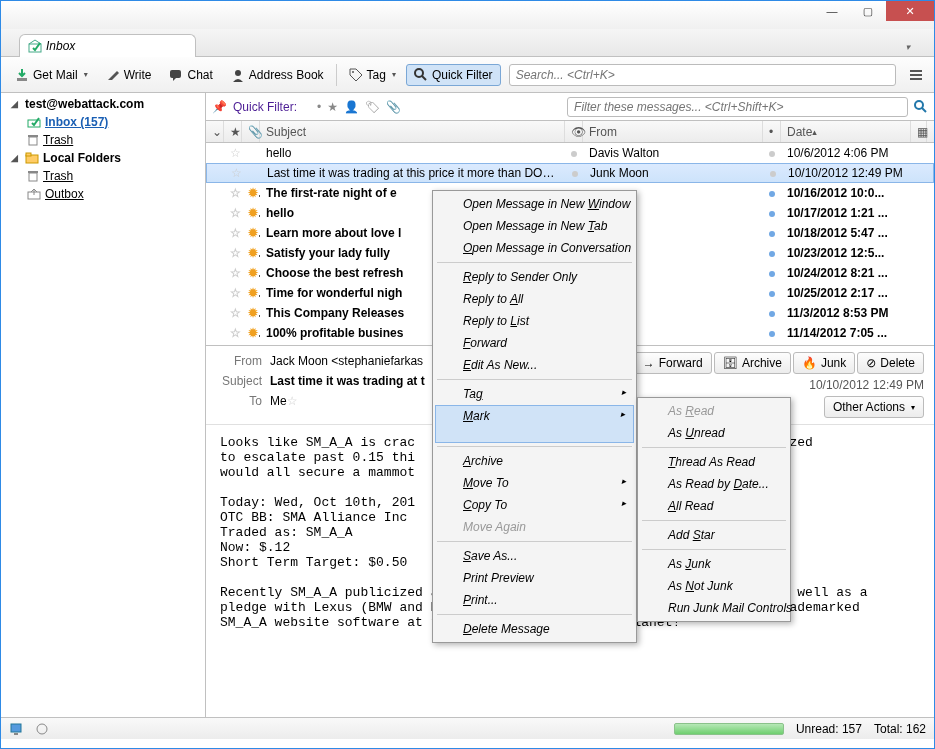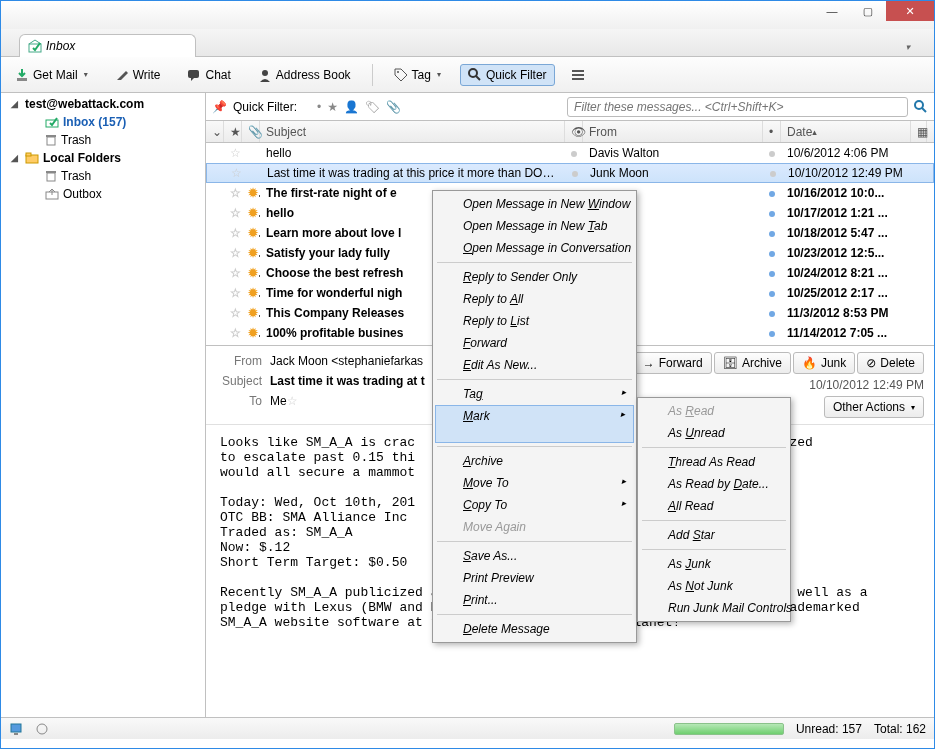--- a/index.html
+++ b/index.html
@@ -3,33 +3,33 @@
 <meta charset="utf-8">
 <style>
 * { margin: 0; padding: 0; box-sizing: border-box; font-family: "Segoe UI", Tahoma, sans-serif; font-size: 12px; }
 body { background: #fff; width: 935px; height: 749px; overflow: hidden; border: 1px solid #2e8ae6; }
 .titlebar { height: 28px; background: linear-gradient(#fff, #f0f0f0); display: flex; justify-content: flex-end; align-items: flex-start; }
 .titlebar .btn { width: 36px; height: 20px; display: flex; align-items: center; justify-content: center; font-size: 11px; color: #333; }
 .titlebar .btn.close { background: #c75050; color: #fff; width: 48px; }
 .tabstrip { height: 28px; background: linear-gradient(#f5f5f5,#e8e8e8); display: flex; align-items: flex-end; padding-left: 18px; border-bottom: 1px solid #c0c0c0; font-style: italic; }
 .tab { background: #fff; border: 1px solid #c0c0c0; border-bottom: none; border-radius: 6px 6px 0 0; padding: 4px 120px 4px 8px; display: flex; align-items: center; gap: 4px; position: relative; bottom: -1px; }
 .tab .icon { width: 14px; height: 14px; display: inline-flex; align-items: center; justify-content: center; }
-.toolbar { height: 36px; background: linear-gradient(#fdfdfd,#f0f0f0); border-bottom: 1px solid #c0c0c0; display: flex; align-items: center; padding: 0 6px; gap: 11px; }
+.toolbar { height: 36px; background: linear-gradient(#fdfdfd,#f0f0f0); border-bottom: 1px solid #c0c0c0; display: flex; align-items: center; padding: 0 6px; gap: 2px; }
 .tbtn { padding: 4px 8px; border-radius: 3px; display: flex; align-items: center; gap: 4px; cursor: pointer; }
 .tbtn.pressed { background: #d0e3f7; border: 1px solid #7aa7d6; padding: 3px 7px; }
 .tbtn .caret { font-size: 8px; color: #555; margin-left: 2px; }
 .searchbar { flex: 1; margin: 0 6px; }
 .searchbar input { width: 100%; border: 1px solid #bbb; border-radius: 3px; padding: 3px 6px; font-style: italic; color: #888; }
 .icbtn { width: 24px; height: 24px; display: flex; align-items: center; justify-content: center; border-radius: 3px; cursor: pointer; }
 .body { display: flex; height: 624px; }
 .sidebar { width: 205px; border-right: 1px solid #c0c0c0; padding-top: 2px; }
 .sidebar .item { padding: 2px 4px 2px 10px; display: flex; align-items: center; gap: 4px; cursor: pointer; }
 .sidebar .item.account { font-weight: bold; }
 .sidebar .item.selected { color: #1a5fb4; font-weight: bold; }
-.sidebar .item.child { padding-left: 44px; }
+.sidebar .item.child { padding-left: 26px; text-decoration: underline; }
 .twisty { font-size: 9px; color: #555; width: 10px; display: inline-block; }
 .main { flex: 1; display: flex; flex-direction: column; }
 .qfbar { height: 28px; border-bottom: 1px solid #c0c0c0; display: flex; align-items: center; padding: 0 6px; gap: 6px; }
 .qfbar .filterbox { flex: 1; }
 .qfbar .filterbox input { width: 100%; border: 1px solid #bbb; border-radius: 3px; padding: 2px 6px; font-style: italic; color: #888; }
 .colhead { height: 22px; background: linear-gradient(#f9f9f9,#ececec); border-bottom: 1px solid #c0c0c0; display: flex; align-items: center; }
 .colhead > div { border-right: 1px solid #ddd; padding: 0 6px; height: 100%; display: flex; align-items: center; color: #555; }
 .msglist { height: 202px; overflow: hidden; position: relative; }
 .msgrow { display: flex; align-items: center; height: 20px; }
 .msgrow.selected { background: linear-gradient(#dbeafe,#cde3fb); border: 1px solid #8ab6e8; }
@@ -136,20 +136,23 @@
   </div>
   <div class="tbtn pressed">
     <span>
         <svg width="14" height="14">
           <circle cx="5" cy="5" r="4" fill="none" stroke="#333" stroke-width="2"></circle>
           <path d="M8 8 L12 12" stroke="#333" stroke-width="2"></path>
         </svg>
       </span>
     <span>Quick Filter</span>
   </div>
+  <div class="searchbar">
+    <input placeholder="Search... &lt;Ctrl+K&gt;" style="">
+  </div>
   <div class="icbtn">
     <svg width="16" height="16">
         <path d="M2 4 H14 M2 8 H14 M2 12 H14" stroke="#555" stroke-width="2"></path>
       </svg>
   </div>
 </div>
 
 <div class="body">
   <div class="sidebar">
     <div class="item account">
@@ -200,21 +203,21 @@
             <path d="M7 1 L7 7 M4 4 L7 1 L10 4" stroke="#888" fill="none"></path>
           </svg>
         </span>
       <span>Outbox</span>
     </div>
   </div>
 
   <div class="main">
     <div class="qfbar">
       <span style="color:#888">📌</span>
-      <span style="color:#000000">Quick Filter:</span>
+      <span style="color:#4c1d95">Quick Filter:</span>
       <span style="width:8px"></span>
       <span style="color:#888">•</span>
       <span style="color:#888">★</span>
       <span style="color:#888">👤</span>
       <span style="color:#888">🏷</span>
       <span style="color:#888">📎</span>
       <div class="filterbox" style="margin-left:160px">
         <input placeholder="Filter these messages... &lt;Ctrl+Shift+K&gt;" style="">
       </div>
       <span>

